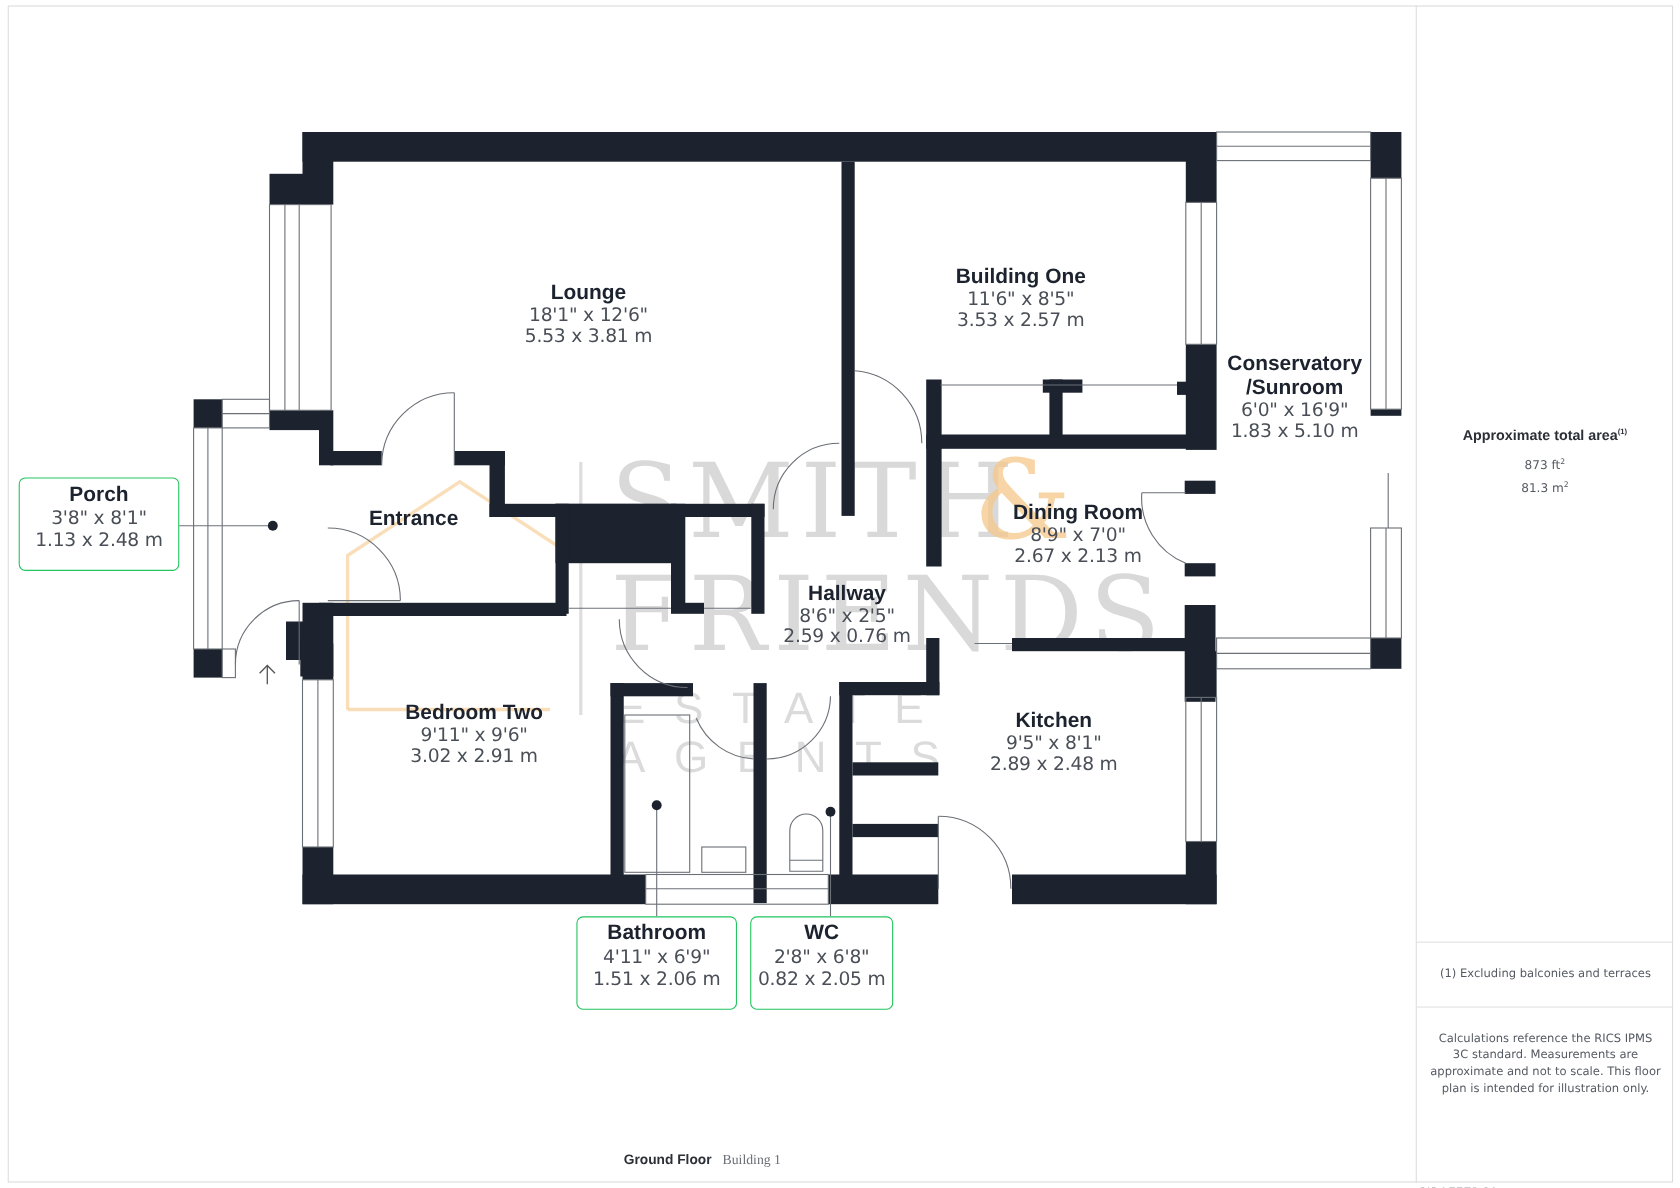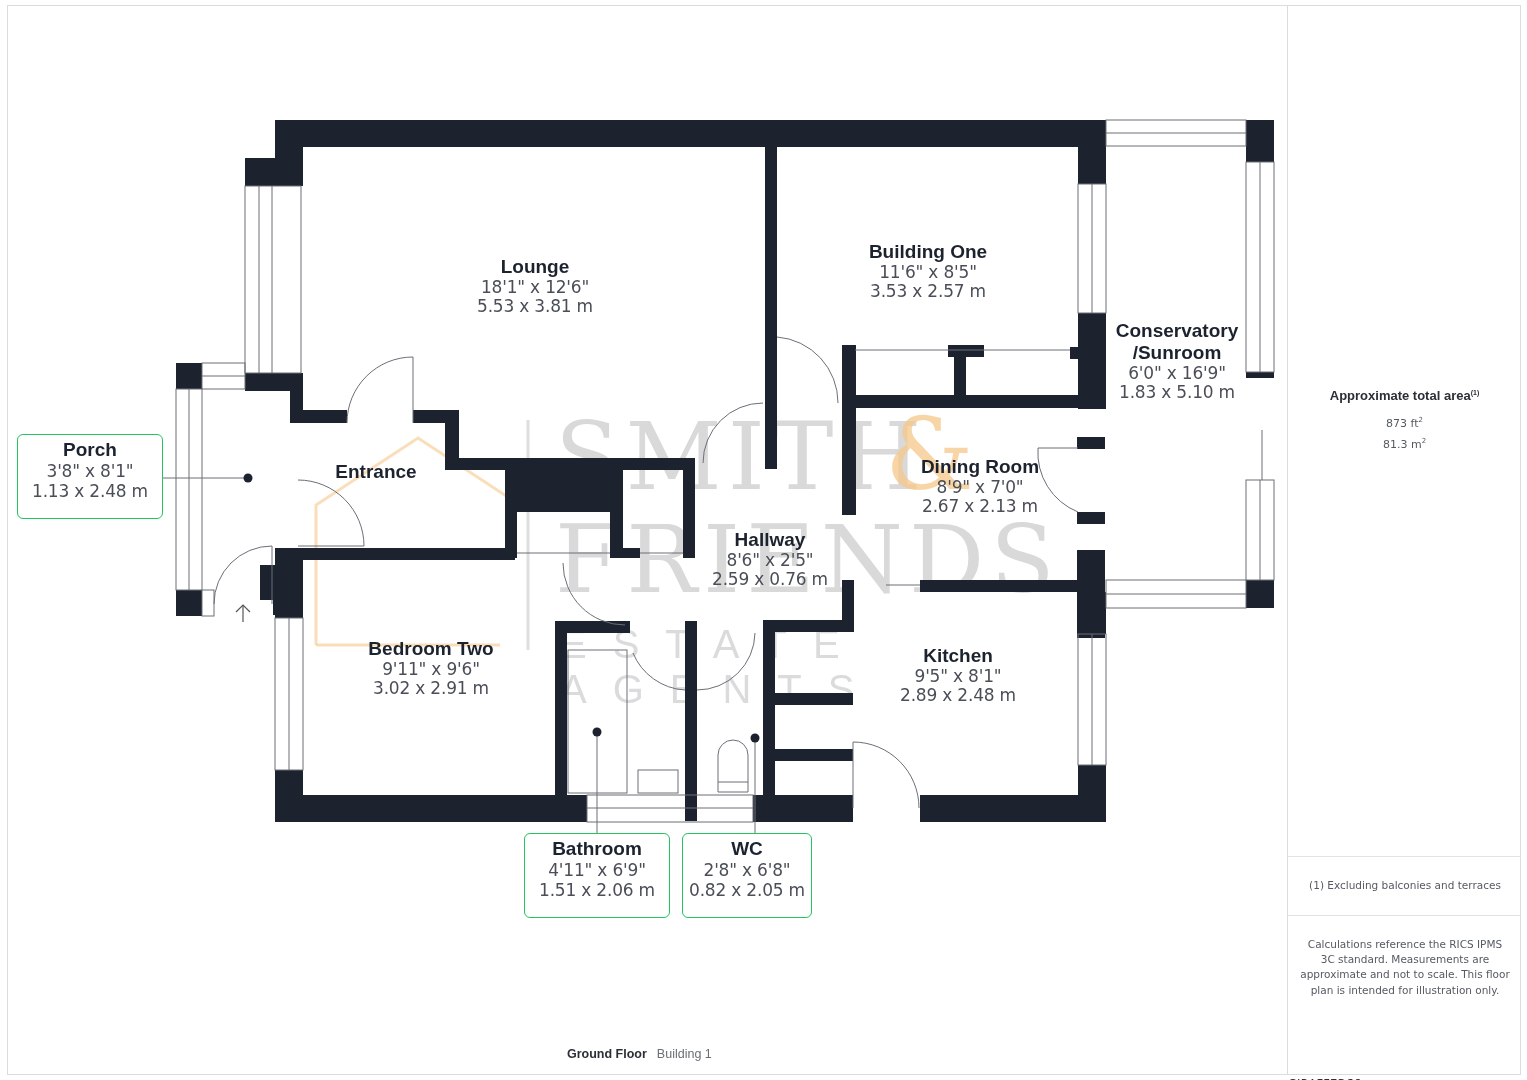--- a/index.html
+++ b/index.html
@@ -15,21 +15,21 @@
     .callout { position: absolute; border: 1px solid #22c55e; border-radius: 6px; background: #fff; text-align: center; padding: 4px 6px; line-height: 1.18; }
     .side-title { position: absolute; left: 1288px; width: 233px; top: 388px; text-align: center; font-family: "Liberation Sans", sans-serif; font-weight: bold; font-size: 13px; color: #2b2f36; }
     .side-title sup { font-size: 7px; font-weight: bold; }
     .side-val { position: absolute; left: 1288px; width: 233px; text-align: center; font-size: 11px; color: #555a62; }
     .side-val sup { font-size: 7px; }
     .side-note { position: absolute; left: 1300px; width: 210px; text-align: center; font-size: 10.5px; color: #555a62; line-height: 1.45; }
     .brand { position: absolute; left: 1288px; width: 233px; top: 1077px; font-size: 11.5px; color: #2b2f36; letter-spacing: 0.2px; }
     .brand b { font-weight: bold; }
     .footer { position: absolute; top: 1046px; left: 567px; font-size: 12.5px; white-space: nowrap; }
     .footer .floor { font-family: "Liberation Sans", sans-serif; font-weight: bold; color: #2b2f36; }
-    .footer .bldg { color: #6a6e75; margin-left: 10px; font-family: Liberation Sans, sans-serif; }
+    .footer .bldg { color: #6a6e75; margin-left: 10px; font-family: Liberation Serif, serif; }
     .watermark { position: absolute; pointer-events: none; }
     .wm-text { font-family: "DejaVu Serif", serif; color: #c9c9c9; opacity: 0.7; position: absolute; white-space: nowrap; letter-spacing: 6px; }
     .wm-amp { font-family: "DejaVu Serif", serif; color: #f6c88a; opacity: 0.75; position: absolute; }
     .wm-sub { font-family: "Liberation Sans", sans-serif; color: #cfcfcf; opacity: 0.75; position: absolute; letter-spacing: 26px; font-size: 40px; }
   </style>
 </head>
 <body>
 
 <div class="frame"></div>
 <div class="divider-v"></div>

